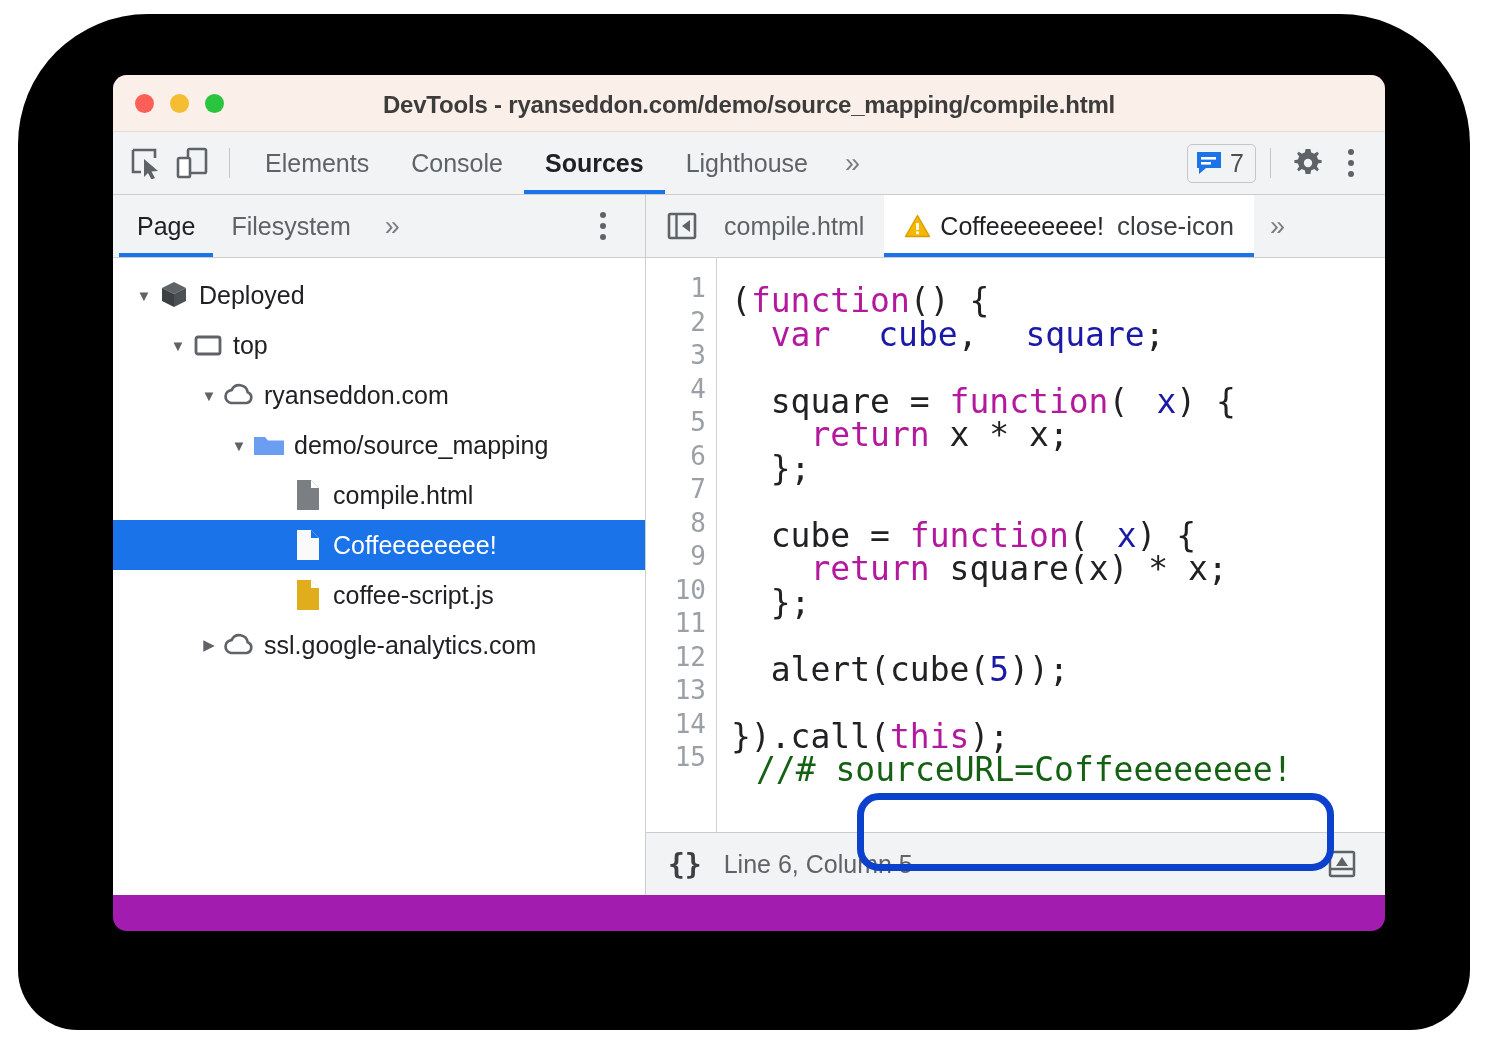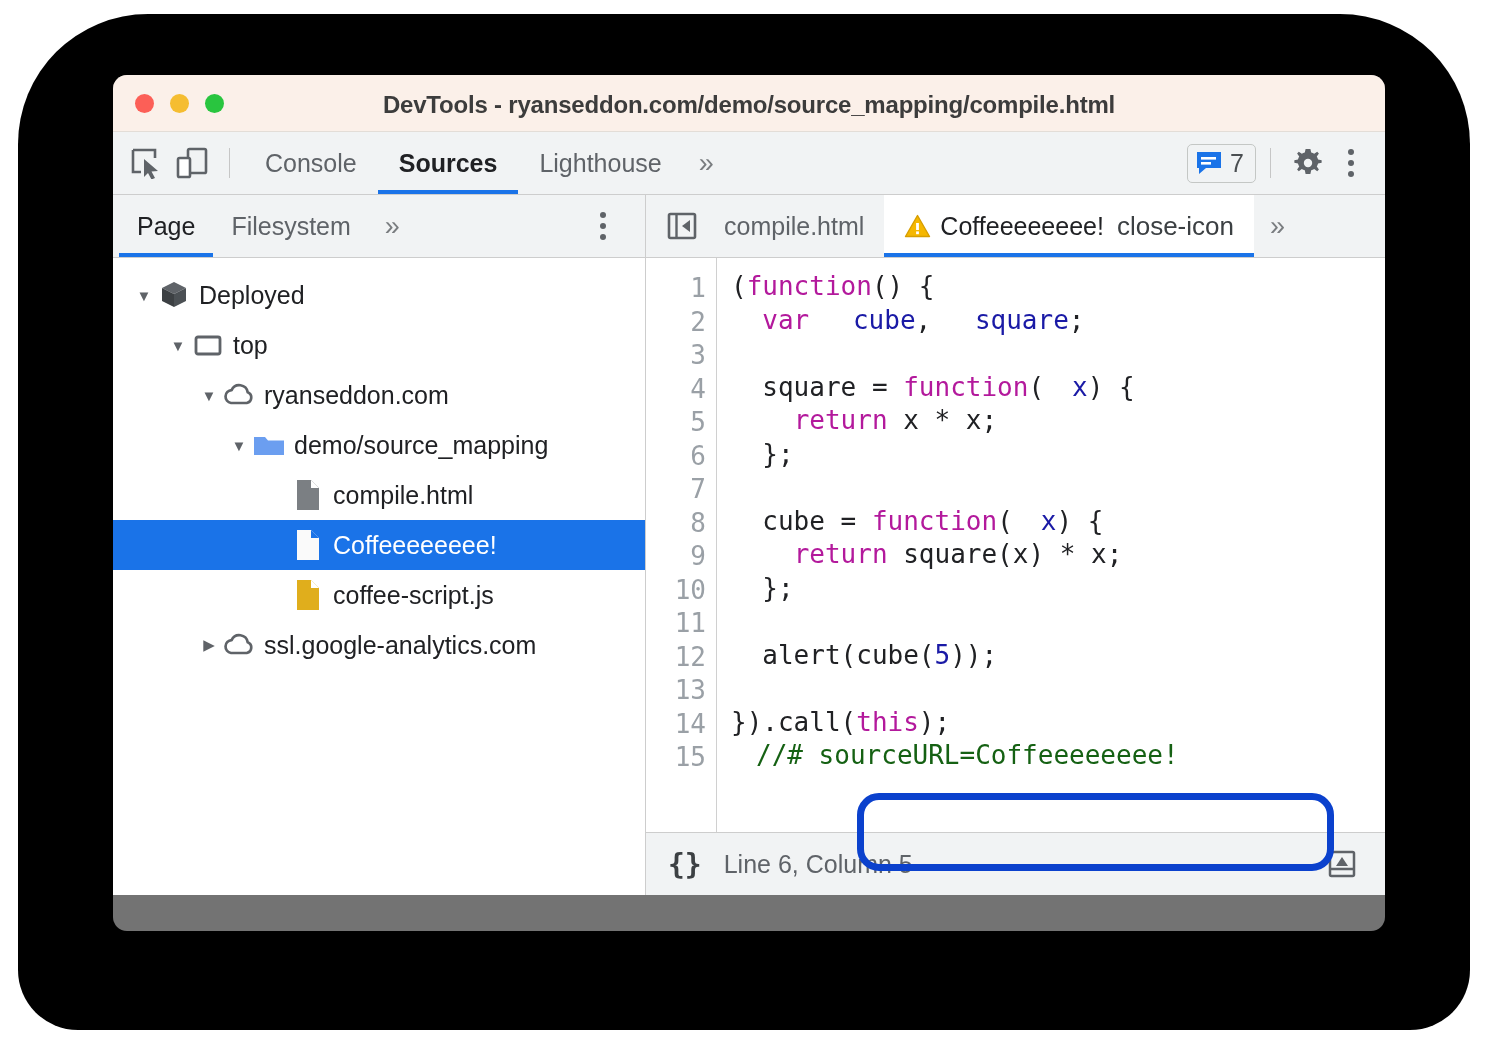--- a/index.html
+++ b/index.html
@@ -35,21 +35,21 @@
     border-radius: 90px 90px 40px 40px;
   }
 
   
   #window {
     position: absolute;
     left: 113px;
     top: 75px;
     width: 1272px;
     height: 856px;
-    background: #737373;
+    background: #a21caf;
     border-radius: 14px;
     overflow: hidden;
     box-shadow: 0 6px 26px rgba(0,0,0,0.35);
   }
 
   
   #titlebar {
     position: relative;
     height: 56px;
     background: #fbf0e9;
@@ -320,23 +320,23 @@
     padding: 14px 10px 0 0;
     font-family: "DejaVu Sans Mono", monospace;
     font-size: 26px;
     line-height: 33.5px;
     color: #9aa0a6;
     border-right: 1px solid #d0d0d0;
     user-select: none;
   }
   #code {
     flex: 1;
-    padding: 12px 0 0 14px;
+    padding: 26px 0 0 14px;
     font-family: "DejaVu Sans Mono", monospace;
-    font-size: 26px;
+    font-size: 33px;
     line-height: 33.5px;
     color: #202124;
     white-space: pre;
     overflow: hidden;
   }
   .kw  { color: #b3199c; }
   .var { color: #1a1aa6; margin-left: 28px; }
   .num { color: #1a1aa6; }
   .cmt { color: #156113; margin-left: 25px; }
 
@@ -420,20 +420,21 @@
       </svg>
     </div>
     <div class="tb-icon-btn">
       <svg width="32" height="32" viewBox="0 0 32 32">
         <rect x="12" y="2" width="18" height="24" rx="1.6" fill="none" stroke="#5f6368" stroke-width="2.6"></rect>
         <rect x="2" y="11" width="12" height="19" rx="1.6" fill="#ffffff" stroke="#5f6368" stroke-width="2.6"></rect>
       </svg>
     </div>
     <div class="tb-sep"></div>
 
+    <div class="panel-tab">Elements</div>
     <div class="panel-tab">Console</div>
     <div class="panel-tab active">Sources</div>
     <div class="panel-tab">Lighthouse</div>
     <div class="chev-more">»</div>
 
     <div id="toolbar-right">
       <div id="msg-pill">
         <svg width="28" height="28" viewBox="0 0 28 28">
           <path d="M2 3 h24 v16 h-15 l-7 6 v-6 h-2 Z" fill="#1a73e8"></path>
           <rect x="6" y="8" width="15" height="2.6" fill="#ffffff"></rect>

